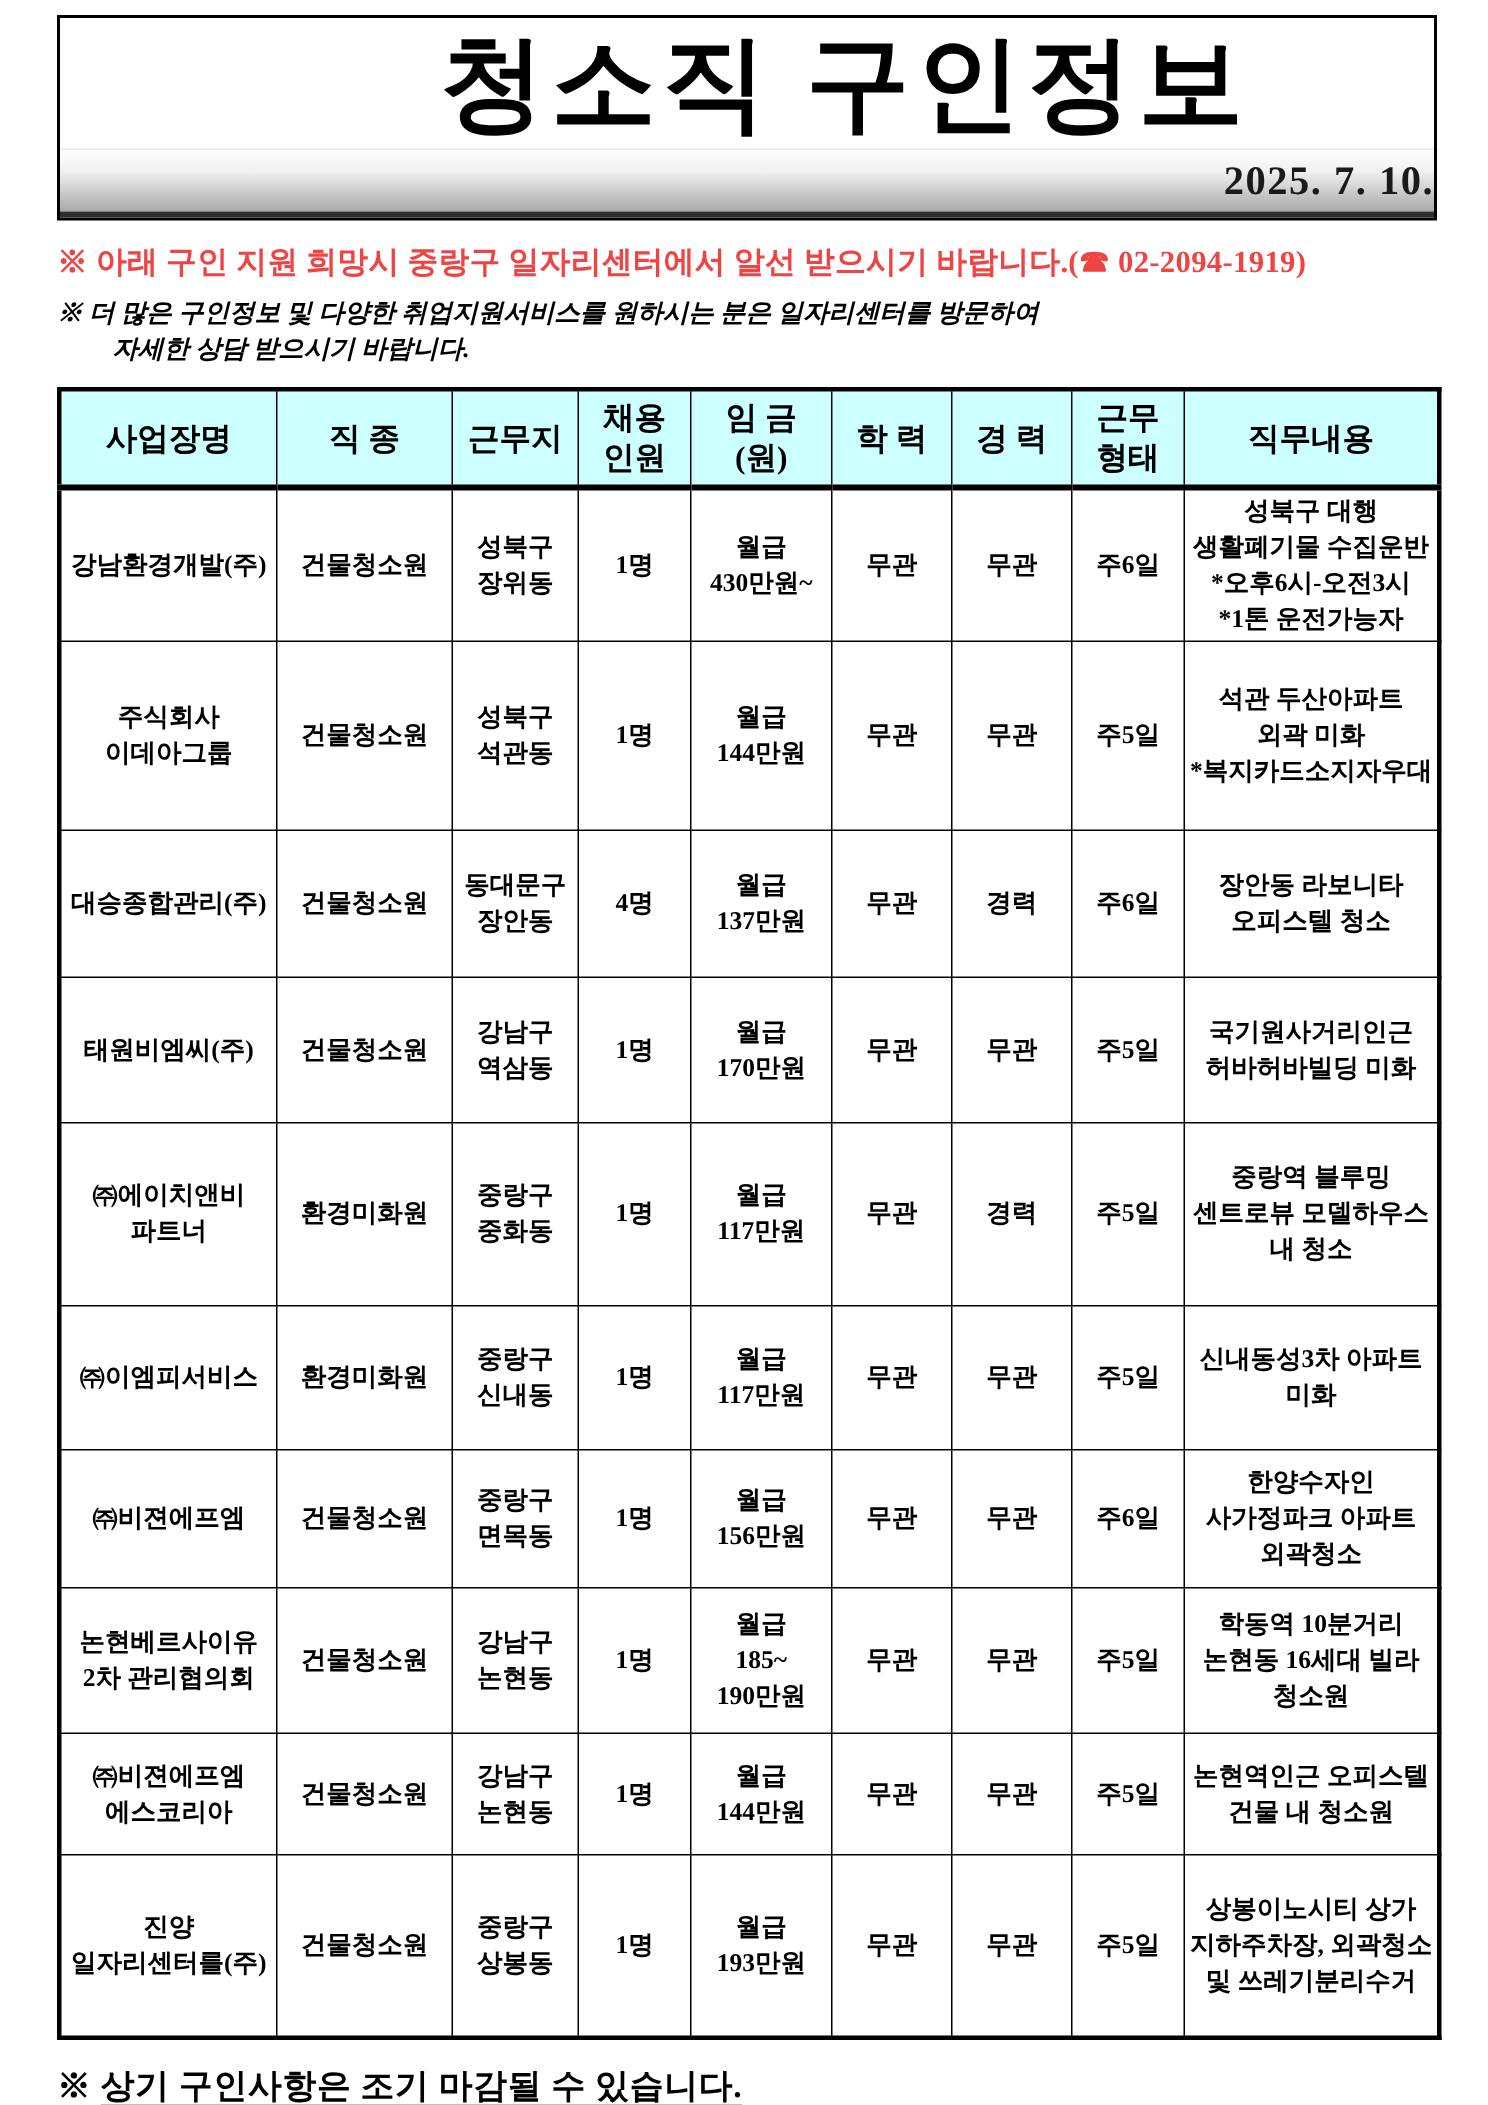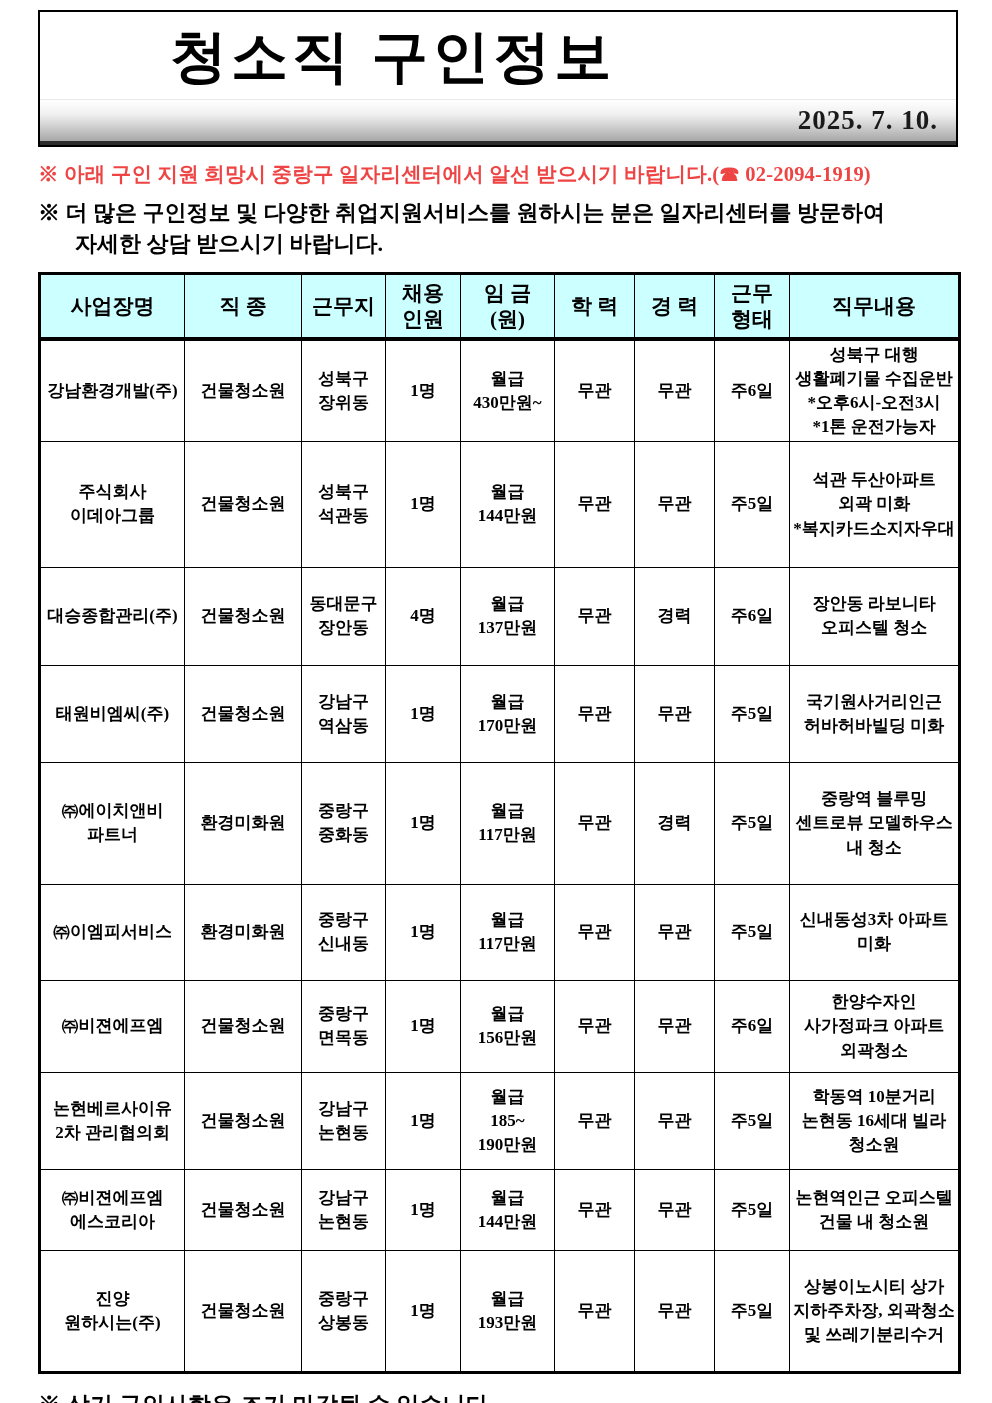--- a/index.html
+++ b/index.html
@@ -21,51 +21,51 @@
   }
   
   .title-box {
     box-sizing: border-box;
     width: 920px;
     border: 2px solid #000000;
   }
   .page-title {
     height: 87px;
     line-height: 90px;
-    font-size: 57px;
+    font-size: 70px;
     letter-spacing: 4px;
-    text-align: left;
+    text-align: center;
     text-indent: 130px;
     white-space: nowrap;
     overflow: hidden;
   }
   .date-band {
     height: 41px;
     line-height: 41px;
     background: linear-gradient(to bottom, #ffffff 0%, #f0f0f0 35%, #a8a8a8 100%);
     border-top: 1px solid #e8e8e8;
     border-bottom: 4px solid #2d2d2d;
     text-align: right;
-    padding-right: 18px;
     font-size: 27px;
     letter-spacing: 1px;
     color: #1a1a1a;
   }
   
   .notice-red {
     margin-top: 13px;
     font-size: 20.5px;
     color: #ef4444;
     white-space: nowrap;
     letter-spacing: 0.2px;
   }
   .notice-black {
     margin-top: 9px;
-    font-size: 22px;
+    font-size: 17px;
     line-height: 1.42;
+    font-style: italic;
   }
   .notice-black .line2 { padding-left: 37px; }
   
   table.job-table {
     margin-top: 13px;
     width: 920px;
     border-collapse: collapse;
     table-layout: fixed;
     border: 3px solid #000000;
   }
@@ -280,21 +280,21 @@
         <td>월급
 144만원</td>
         <td>무관</td>
         <td>무관</td>
         <td>주5일</td>
         <td>논현역인근 오피스텔
 건물 내 청소원</td>
       </tr>
       <tr style="height:122px">
         <td>진양
-원하시는(주)</td>
+일자리센터를(주)</td>
         <td>건물청소원</td>
         <td>중랑구
 상봉동</td>
         <td>1명</td>
         <td>월급
 193만원</td>
         <td>무관</td>
         <td>무관</td>
         <td>주5일</td>
         <td>상봉이노시티 상가

